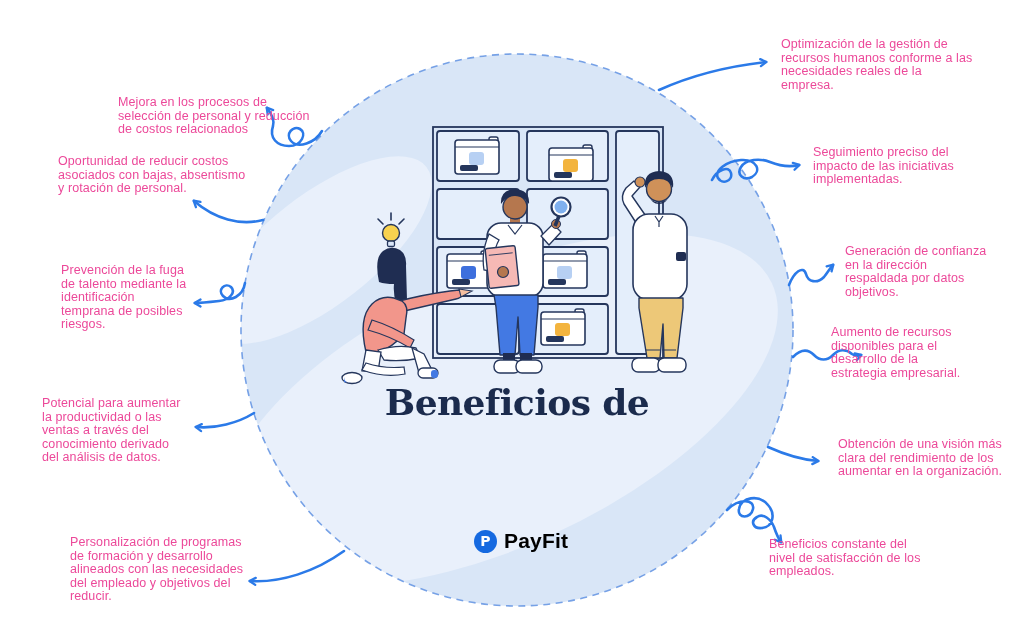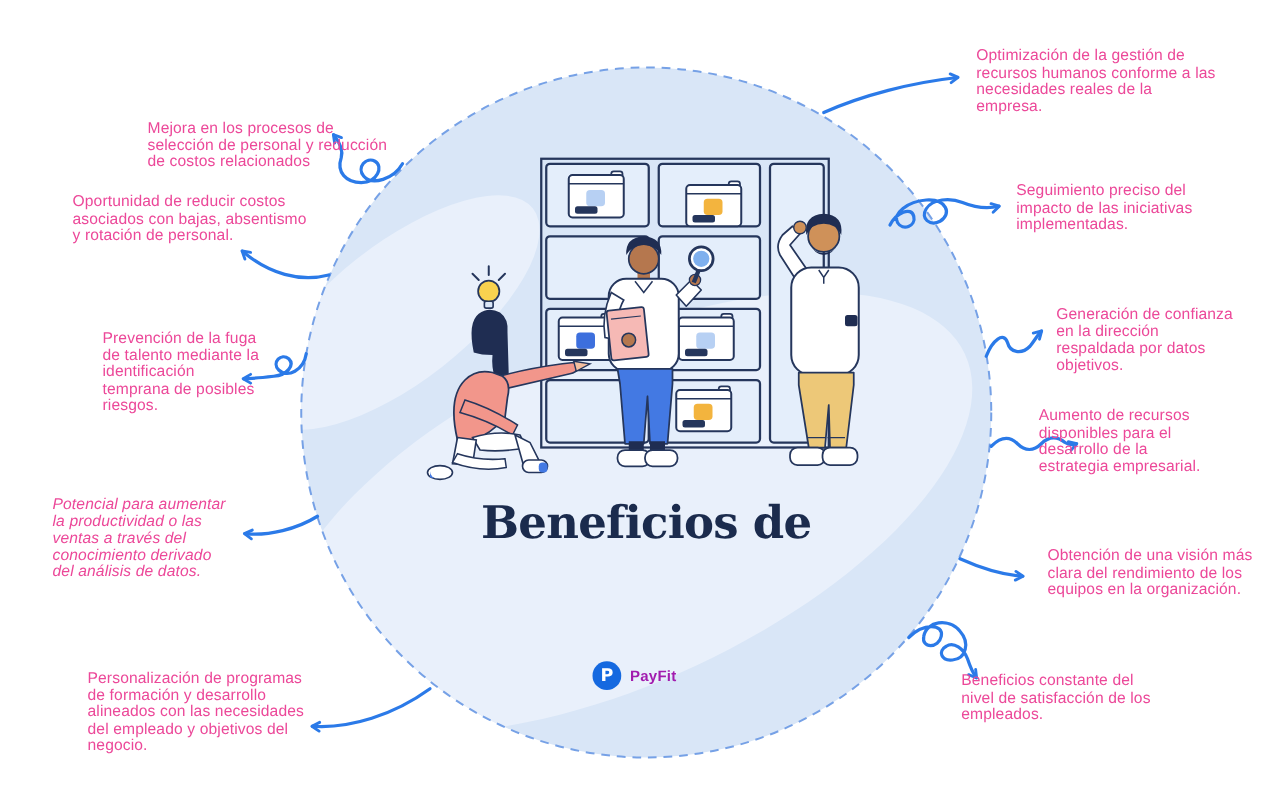--- a/index.html
+++ b/index.html
@@ -2,28 +2,28 @@
 <html><head>
 <meta charset="utf-8">
 <style>
   html,body{margin:0;padding:0;background:#fff;}
   .stage{position:relative;width:1024px;height:637px;background:#ffffff;overflow:hidden;
          font-family:"Liberation Sans",sans-serif;}
   .art{position:absolute;left:0;top:0;z-index:0;}
   .benefit{position:absolute;z-index:2;font-size:12.5px;line-height:13.6px;color:#ec4899;
            white-space:pre-line;letter-spacing:0.1px;}
   .benefit.align-right{text-align:left;}
-  .title{position:absolute;z-index:2;left:312px;top:392px;width:410px;text-align:center;
+  .title{position:absolute;z-index:2;left:312px;top:376px;width:410px;text-align:center;
          font-family:"DejaVu Serif","Liberation Serif",serif;font-weight:700;
          font-size:36px;line-height:52px;color:#1b2b4d;letter-spacing:-0.6px;}
   .logo{position:absolute;z-index:2;left:474px;top:529px;display:flex;align-items:center;gap:7px;}
   .logo-mark{width:23px;height:23px;border-radius:50%;background:#1569e0;color:#fff;
              display:flex;align-items:center;justify-content:center;font-size:14px;
              font-weight:700;font-family:"DejaVu Sans",sans-serif;}
-  .logo-text{font-size:12px;font-weight:700;color:#a21caf;letter-spacing:0.2px;}
+  .logo-text{font-size:21px;font-weight:700;color:#000000;letter-spacing:0.2px;}
 </style>
 </head>
 <body>
 
 <div class="stage">
 
   <svg class="art" width="1024" height="637" viewBox="0 0 1024 637">
     <defs>
       <clipPath id="circleClip">
           <circle cx="517" cy="330" r="276"></circle>
@@ -177,54 +177,54 @@
       <path marker-end="url(#ah)" d="M727,510 C739,498 755,499 753,509 C751,519 737,519 739,509 C741,497 759,494 768,505 C776,514 773,527 762,528 C753,529 750,521 757,517 C763,513 771,519 774,527 C776,533 778,538 781,542"></path>
     </g>
   </svg>
 
   <div class="benefit" style="left:118px;top:64px;width:215px;margin-top:32px;">Mejora en los procesos de
 selección de personal y reducción
 de costos relacionados</div>
   <div class="benefit" style="left:58px;top:155px;width:210px;">Oportunidad de reducir costos
 asociados con bajas, absentismo
 y rotación de personal.</div>
-  <div class="benefit" style="left:61px;top:264px;width:150px;margin-left:21px;">Prevención de la fuga
+  <div class="benefit" style="left:61px;top:264px;width:150px;">Prevención de la fuga
 de talento mediante la
 identificación
 temprana de posibles
 riesgos.</div>
-  <div class="benefit" style="left:42px;top:397px;width:160px;font-style:italic;">Potencial para aumentar
+  <div class="benefit" style="left:42px;top:397px;width:160px;">Potencial para aumentar
 la productividad o las
 ventas a través del
 conocimiento derivado
 del análisis de datos.</div>
   <div class="benefit" style="left:70px;top:536px;width:190px;">Personalización de programas
 de formación y desarrollo
 alineados con las necesidades
 del empleado y objetivos del
-negocio.</div>
+reducir.</div>
 
   <div class="benefit" style="left:781px;top:38px;width:215px;">Optimización de la gestión de
 recursos humanos conforme a las
 necesidades reales de la
 empresa.</div>
   <div class="benefit" style="left:845px;top:245px;width:160px;">Generación de confianza
 en la dirección
 respaldada por datos
 objetivos.</div>
   <div class="benefit" style="left:813px;top:146px;width:175px;">Seguimiento preciso del
 impacto de las iniciativas
 implementadas.</div>
   <div class="benefit align-right" style="left:831px;top:326px;width:161px;">Aumento de recursos
 disponibles para el
 desarrollo de la
 estrategia empresarial.</div>
   <div class="benefit" style="left:838px;top:438px;width:180px;">Obtención de una visión más
 clara del rendimiento de los
-equipos en la organización.</div>
+aumentar en la organización.</div>
   <div class="benefit align-right" style="left:769px;top:538px;width:161px;">Beneficios constante del
 nivel de satisfacción de los
 empleados.</div>
 
   <div class="title">
     <div>Beneficios de</div>
   </div>
 
   <div class="logo">
     <span class="logo-mark">P</span>

